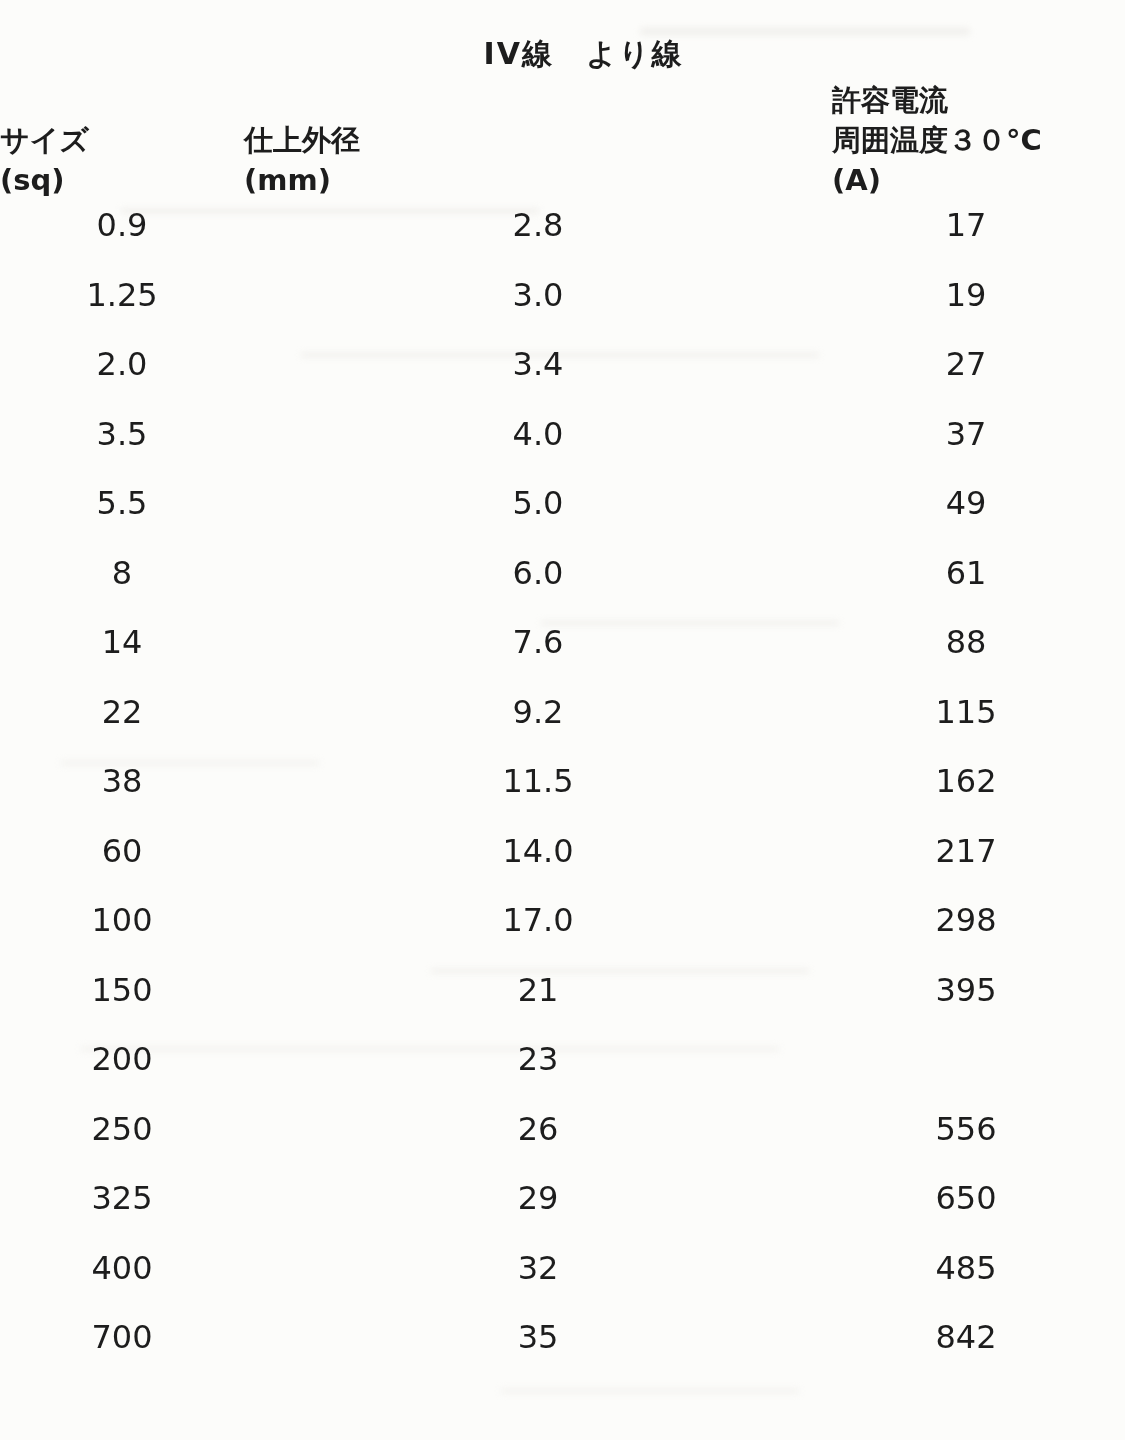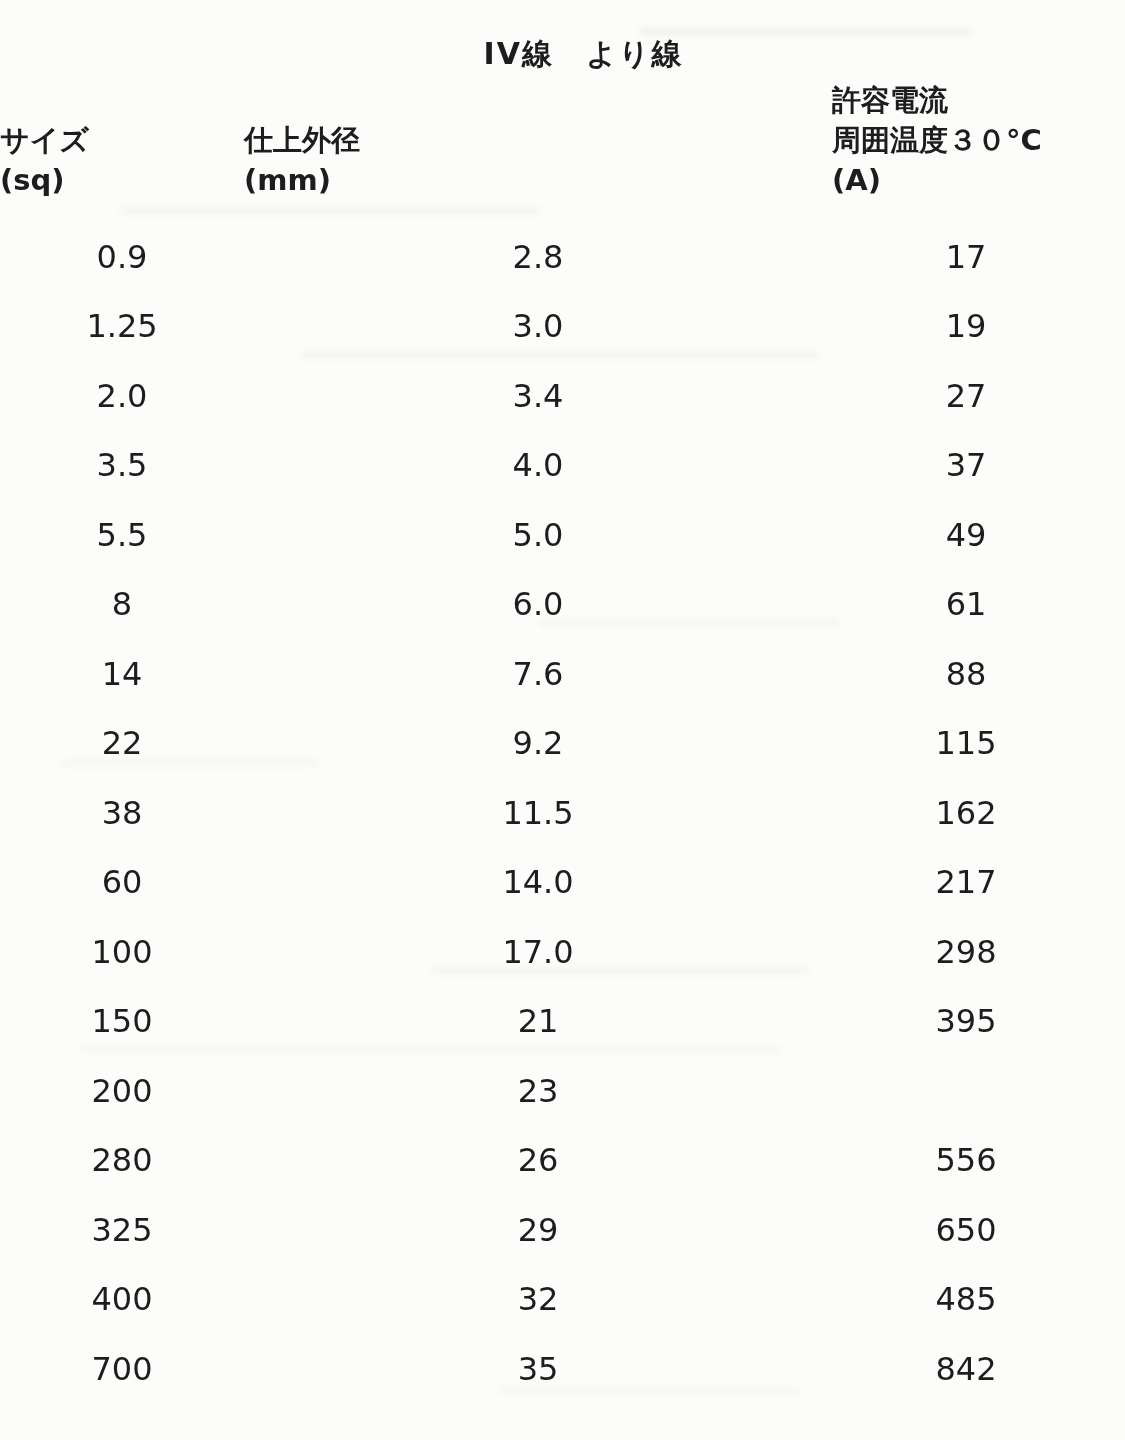--- a/index.html
+++ b/index.html
@@ -35,21 +35,21 @@
     display:flex;flex-direction:column;
     text-align:left;font-weight:bold;
     font-size:29px;line-height:40px;
   }
   .c0{width:244px;}
   .c1{width:588px;}
   .c2{width:268px;}
   .tbody{
     position:absolute;top:206px;left:0;width:1100px;
   }
-  .row{display:flex;height:69.5px;align-items:flex-end;}
+  .row{display:flex;height:69.5px;align-items:flex-start;}
   .cell{text-align:center;font-size:32px;}
 </style>
 </head>
 <body>
 
 <div class="page">
 
   <div>
     <div class="streak s1"></div>
     <div class="streak s2"></div>
@@ -138,21 +138,21 @@
       <div class="row">
         <div class="cell c0">150</div>
         <div class="cell c1">21</div>
         <div class="cell c2">395</div>
       </div>
       <div class="row">
         <div class="cell c0">200</div>
         <div class="cell c1">23</div>
       </div>
       <div class="row">
-        <div class="cell c0">280</div>
+        <div class="cell c0">250</div>
         <div class="cell c1">26</div>
         <div class="cell c2">556</div>
       </div>
       <div class="row">
         <div class="cell c0">325</div>
         <div class="cell c1">29</div>
         <div class="cell c2">650</div>
       </div>
       <div class="row">
         <div class="cell c0">400</div>

